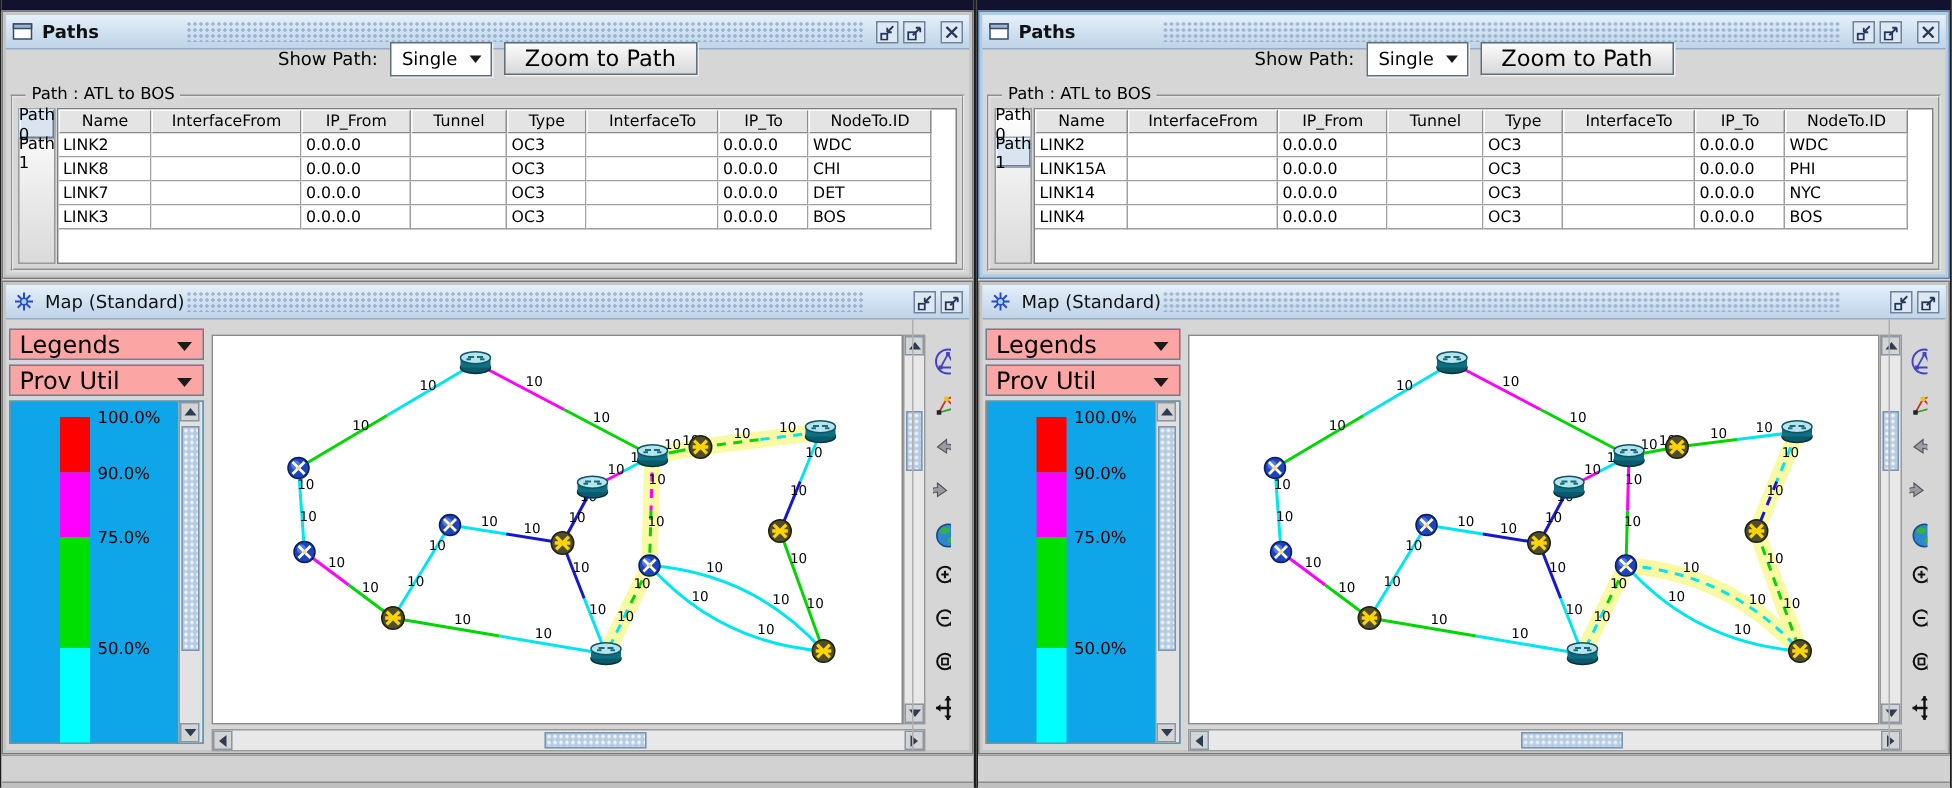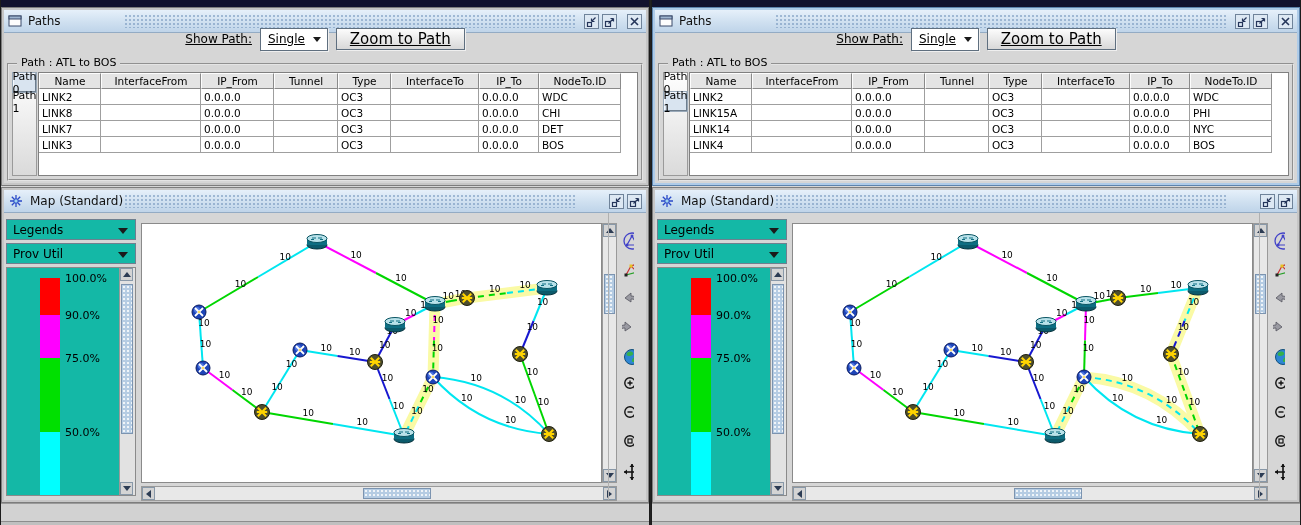--- a/index.html
+++ b/index.html
@@ -16,30 +16,30 @@
   .iframe{position:absolute;left:0;right:0;box-sizing:border-box;background:#d6d6d6;
     border:1px solid #7d7d7d;box-shadow:inset 0 0 0 2px #c6c6c6;}
   .iframe.active{border-color:#5d84ad;box-shadow:inset 0 0 0 2px #aecbe8;}
   .paths-frame{top:7px;height:179px;}
   .map-frame{top:187px;height:316px;}
   .titlebar{position:absolute;top:2px;left:2px;right:2px;height:22px;display:flex;align-items:center;
     padding:0 4px;background:linear-gradient(#e6f0fa,#cfe0f0 55%,#bfd4e9);border-bottom:1px solid #93abc4;}
   .titlebar::after{content:'';position:absolute;top:4px;bottom:4px;right:70px;left:120px;
     background-image:radial-gradient(circle,rgba(110,145,185,.55) 1px,transparent 1.3px);
     background-size:4px 4px;}
-  .titlebar .title{font-size:12px;font-weight:normal;color:#111;margin-left:6px;z-index:2;}
+  .titlebar .title{font-size:12px;font-weight:bold;color:#111;margin-left:6px;z-index:2;}
   .map-frame .titlebar .title{font-weight:normal;}
   .winbtns{margin-left:auto;display:flex;gap:3px;align-items:center;z-index:2;}
   .wbtn{width:15px;height:15px;background:#dde8f3;border:1px solid #6f839a;display:flex;
     align-items:center;justify-content:center;box-sizing:border-box;}
   .wbtn.close{margin-left:7px;}
 
   
   .showpath-row{position:absolute;top:24px;left:0;right:0;height:14px;display:flex;
-    align-items:center;justify-content:center;gap:8px;font-size:12px;color:#000;text-decoration:underline;}
+    align-items:center;justify-content:center;gap:8px;font-size:12px;color:#000;}
   .combo{display:inline-flex;align-items:center;height:21px;background:#fff;border:1px solid #5f6f7f;
     font-size:12px;padding-left:7px;box-shadow:1px 1px 0 #efefef;}
   .combo .carrow{width:0;height:0;border-left:4px solid transparent;border-right:4px solid transparent;
     border-top:5px solid #1a1a1a;margin:0 6px 0 8px;}
   .btn{height:22px;background:linear-gradient(#fcfcfc,#d8d8d8);border:1px solid #5f6f7f;
     font-size:15px;padding:0 13px;color:#000;font-family:inherit;box-shadow:1px 1px 0 #efefef;}
   .groupbox{position:absolute;left:5px;right:5px;top:55px;bottom:4px;border:2px groove #e4e4e4;}
   .gtitle{position:absolute;top:-9px;left:8px;background:#d6d6d6;padding:0 4px;font-size:11px;color:#000;}
   .group-inner{position:absolute;inset:7px 3px 3px 3px;display:flex;}
   .pathlist{width:25px;background:linear-gradient(180deg,#ffffff,#dadada);border:1px solid #9a9a9a;
@@ -53,27 +53,27 @@
   .th{height:16px;background:#e4e4e4;border:1px solid;border-color:#fdfdfd #8a8a8a #8a8a8a #fdfdfd;
     font-size:10.5px;display:flex;align-items:center;justify-content:center;
     white-space:nowrap;overflow:hidden;box-sizing:border-box;color:#000;}
   .td{height:16px;border-right:1px solid #9f9f9f;border-bottom:1px solid #9f9f9f;font-size:10.5px;
     padding-left:3px;display:flex;align-items:center;white-space:nowrap;overflow:hidden;
     box-sizing:border-box;color:#000;background:#fff;}
 
   
   .map-body{position:absolute;inset:25px 2px 2px 2px;}
   .sidebar{position:absolute;left:0;top:0;bottom:0;width:135px;}
-  .mcombo{position:absolute;left:2px;right:3px;height:21px;background:#14b8a6;border:1px solid #6f7f8f;
-    display:flex;align-items:center;font-size:12px;padding-left:6px;box-sizing:border-box;color:#000;}
+  .mcombo{position:absolute;left:2px;right:3px;height:21px;background:#fca5a5;border:1px solid #6f7f8f;
+    display:flex;align-items:center;font-size:16px;padding-left:6px;box-sizing:border-box;color:#000;}
   .mcombo .carrow{position:absolute;right:7px;top:8px;width:0;height:0;border-left:5px solid transparent;
     border-right:5px solid transparent;border-top:6px solid #1a1a1a;}
   #panel0 .mc1,#panel1 .mc1{top:6px}
   #panel0 .mc2,#panel1 .mc2{top:30px}
-  .legend{position:absolute;left:2px;right:3px;top:54px;bottom:4px;background:#14b8a6;
+  .legend{position:absolute;left:2px;right:3px;top:54px;bottom:4px;background:#0ea5e9;
     border:1px solid #8a8a8a;overflow:hidden;}
   .lbar{position:absolute;left:33px;top:10px;width:20px;}
   .lseg{width:20px;}
   .lglabel{position:absolute;left:58px;font-size:11px;color:#000;}
   .lg-scroll{position:absolute;right:0;top:0;bottom:0;width:15px;background:#e2e2e2;
     border-left:1px solid #9a9a9a;}
   .mapzone{position:absolute;left:135px;top:0;bottom:0;width:477px;text-decoration:underline;}
   .mapcanvas{position:absolute;left:2px;top:10px;width:459px;height:258px;background:#fff;
     border:1px solid #8a8a8a;}
   .map-vscroll{position:absolute;left:463px;top:10px;width:15px;height:260px;background:#e8e8e8;

